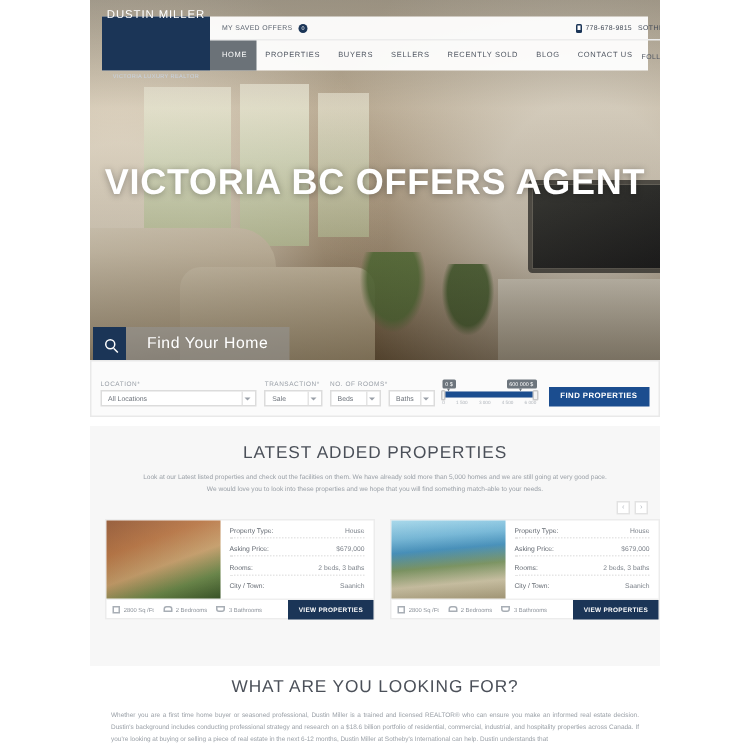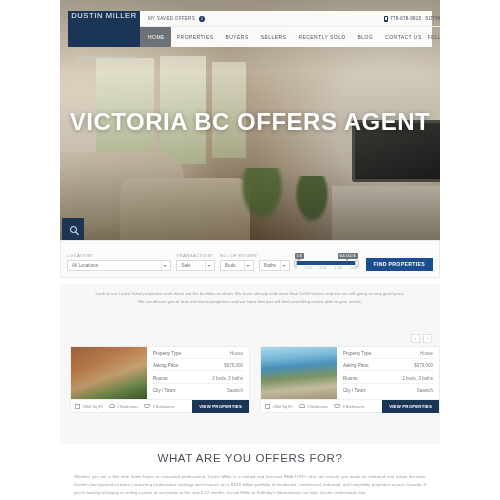--- a/index.html
+++ b/index.html
@@ -74,21 +74,21 @@
   .header {
     position: absolute; left: 68px; top: 11px; width: 364px; height: 36px;
     background: rgba(255,255,255,.94);
     display: flex;
   }
   .logo {
     width: 72px; height: 36px;
     background: #1b3557;
     color: #fff;
     display: flex; flex-direction: column;
-    align-items: center; justify-content: flex-start;
+    align-items: center; justify-content: center;
     flex: none;
     gap: 34px;
   }
   .logo-name {
     font-size: 7.6px; letter-spacing: .6px; font-weight: 400;
     white-space: nowrap; color: #ffffff;
   }
   .logo-sub {
     font-size: 3.7px; letter-spacing: .28px; margin-top: 1.5px;
     color: #c9d3e0; white-space: nowrap;
@@ -366,20 +366,21 @@
           <span class="soc tw">t</span>
         </div>
       </div>
     </div>
   </div>
 
   <div class="find-bar">
     <div class="find-icon">
       <span class="mag"></span>
     </div>
+    <div class="find-label">Find Your Home</div>
   </div>
 
   <div class="search-panel">
     <div class="field f-loc">
       <span class="field-label">LOCATION*</span>
       <div class="select-box">
         <span>All Locations</span>
         <span class="caret-box">
             <i class="caret"></i>
           </span>
@@ -432,20 +433,21 @@
         <span class="tick">3 000</span>
         <span class="tick">4 500</span>
         <span class="tick">6 000</span>
       </div>
     </div>
 
     <div class="find-props-btn">FIND PROPERTIES</div>
   </div>
 
   <div class="section-props">
+    <div class="sec-title">LATEST ADDED PROPERTIES</div>
     <div class="sec-desc">Look at our Latest listed properties and check out the facilities on them. We have already sold more than 5,000 homes and we are still going at very good pace. We would love you to look into these properties and we hope that you will find something match-able to your needs.</div>
 
     <div class="carousel-arrows">
       <div class="arrow">
           <span>‹</span>
         </div>
       <div class="arrow">
           <span>›</span>
         </div>
     </div>
@@ -527,19 +529,19 @@
             <span>3 Bathrooms</span>
           </span>
           <span class="view-btn">VIEW PROPERTIES</span>
         </div>
       </div>
 
     </div>
   </div>
 
   <div class="section-looking">
-    <div class="look-title">WHAT ARE YOU OFFERS FOR?</div>
+    <div class="look-title">WHAT ARE YOU LOOKING FOR?</div>
     <div class="look-text">Whether you are a first time home buyer or seasoned professional, Dustin Miller is a trained and licensed REALTOR® who can ensure you make an informed real estate decision. Dustin's background includes conducting professional strategy and research on a $18.6 billion portfolio of residential, commercial, industrial, and hospitality properties across Canada. If you're looking at buying or selling a piece of real estate in the next 6-12 months, Dustin Miller at Sotheby's International can help. Dustin understands that</div>
   </div>
 
   <div class="edge-left"></div>
   <div class="edge-right"></div>
 </div>
 
 </body></html>

